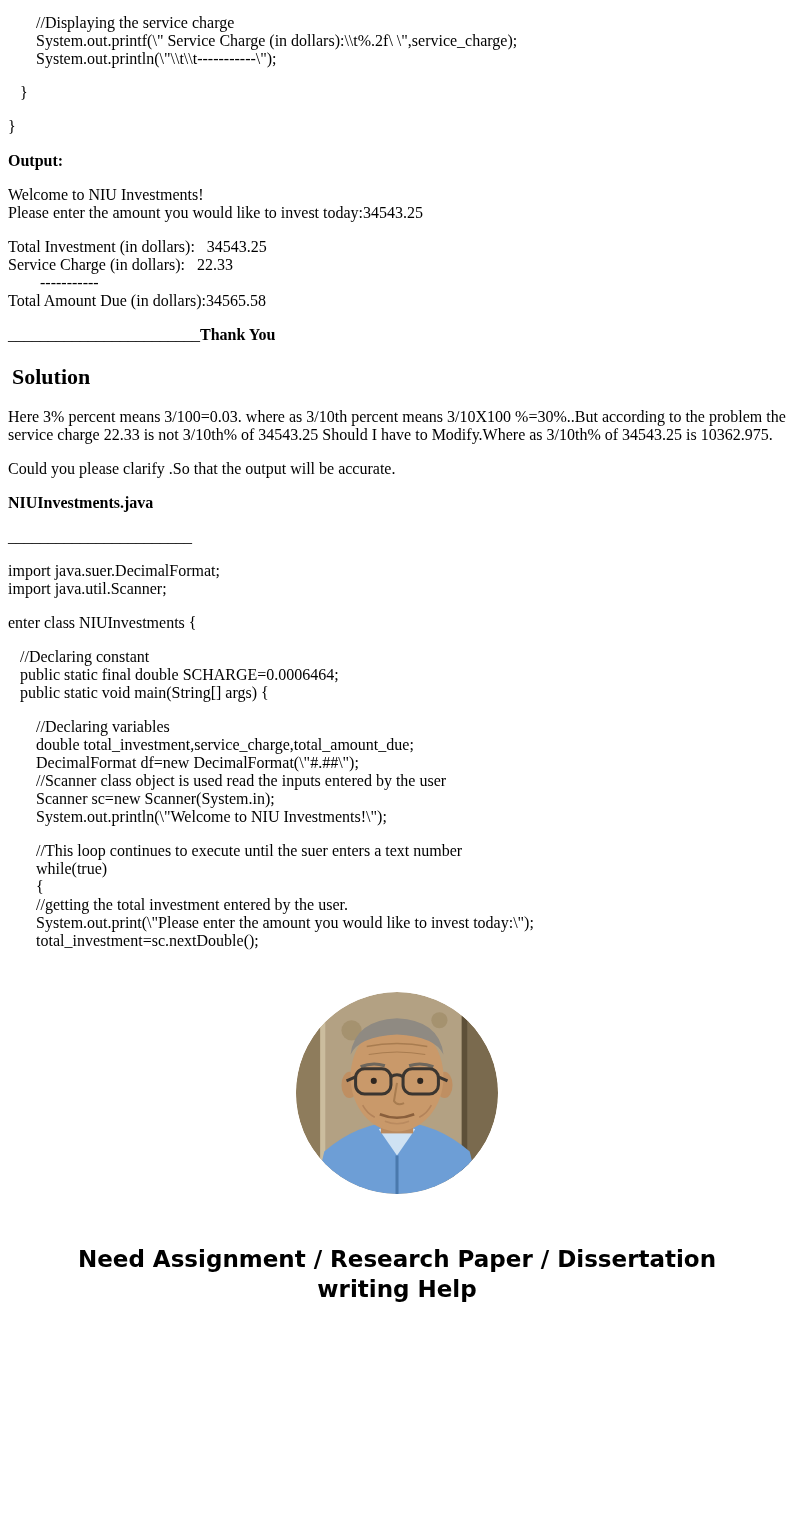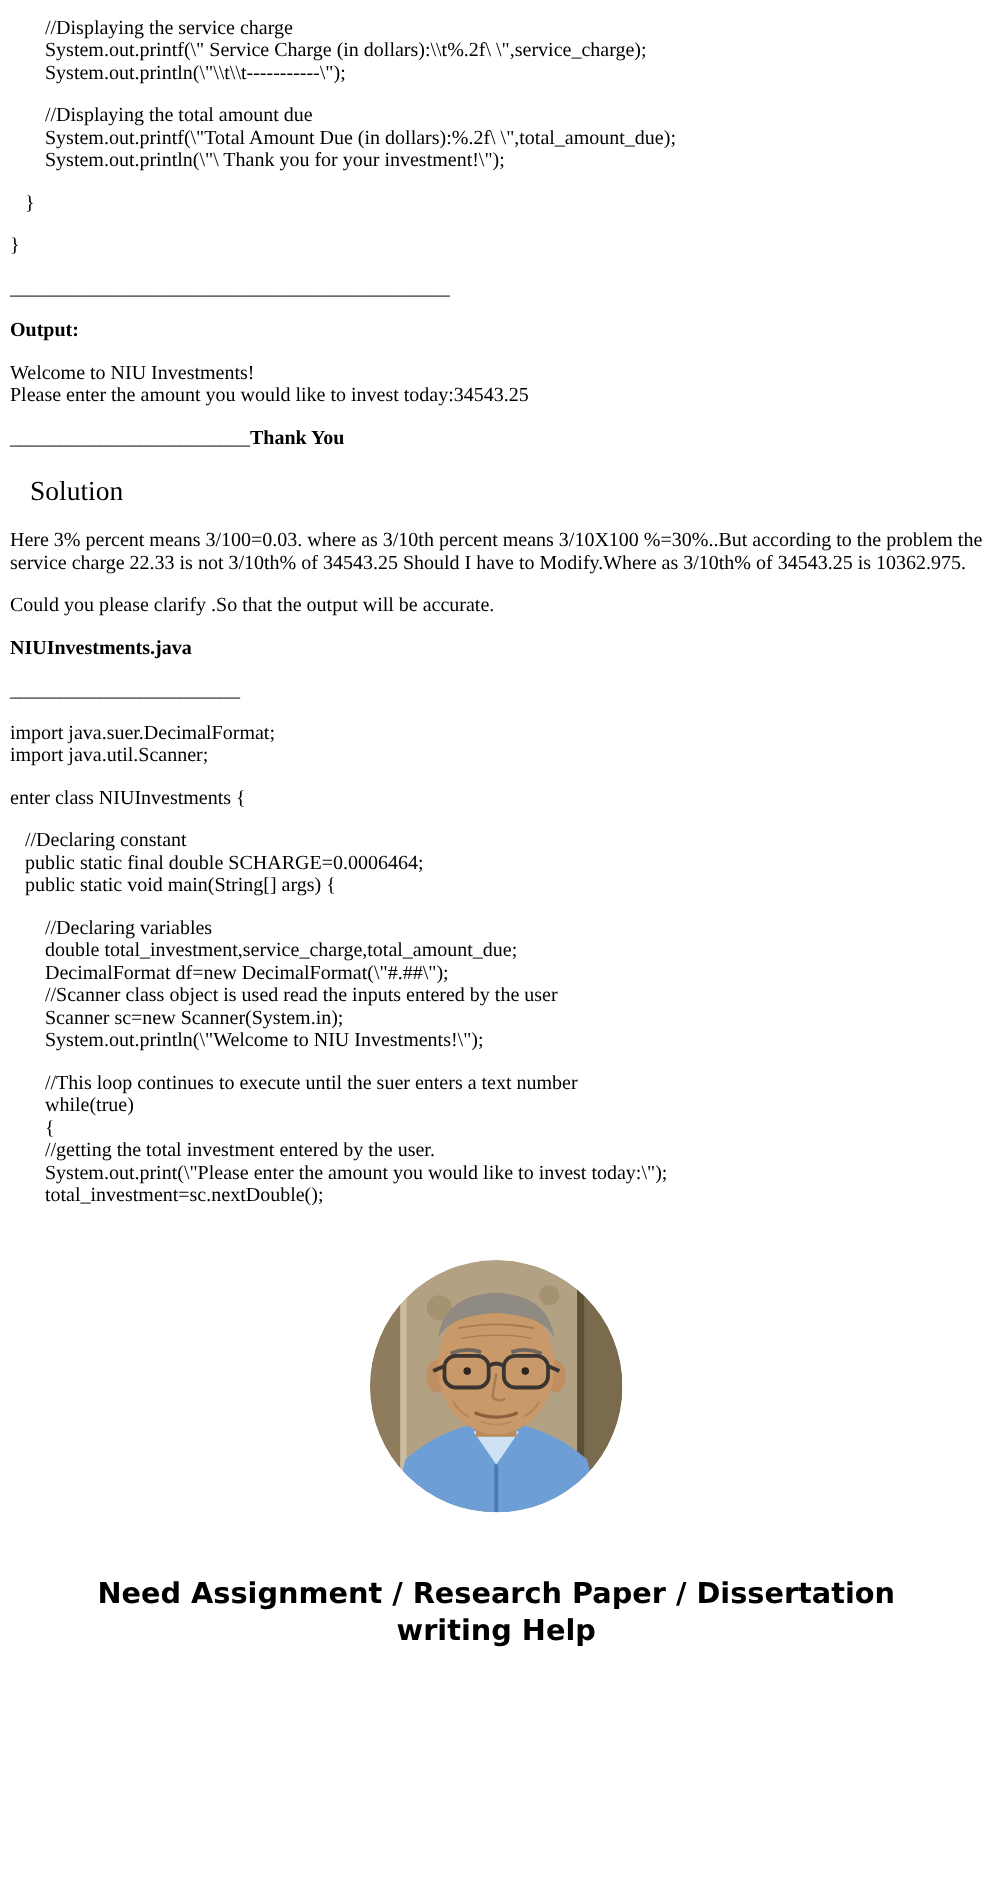--- a/index.html
+++ b/index.html
@@ -17,22 +17,22 @@
     margin: 16px 0;
     line-height: 18px;
     word-wrap: break-word;
   }
   p.first { margin-top: 8px; }
   .mt-lg { margin-top: 34px; }
   .bold { font-weight: bold; margin-top: 24px; }
   h2.solution-heading {
     font-family: "Liberation Serif", serif;
     font-size: 22px;
-    font-weight: normal;
-    margin: 20px 0 18px 16px;
+    font-weight: bold;
+    margin: 20px 0 18px 4px;
   }
   .divider { letter-spacing: 0; }
   .avatar-wrap {
     display: flex;
     justify-content: center;
     margin: 42px 0 0 0;
   }
   .avatar {
     width: 202px;
     height: 202px;
@@ -53,35 +53,35 @@
 </style>
 </head>
 <body>
 
 <div class="page">
 
   <p class="block first">       //Displaying the service charge
        System.out.printf(\" Service Charge (in dollars):\\t%.2f\ \",service_charge);
        System.out.println(\"\\t\\t-----------\");</p>
 
-  <p class="block">       //Displaying the total amount due
-       System.out.printf(\"Total Amount Due (in dollars):%.2f\ \",total_amount_due);
-       System.out.println(\"\ Thank you for your investment!\");</p>
 
   <p class="block mt-lg">   }</p>
 
   <p class="block">}</p>
 
-  <p class="block divider">____________________________________________</p>
 
   <p class="block bold">Output:</p>
 
   <p class="block">Welcome to NIU Investments!
 Please enter the amount you would like to invest today:34543.25</p>
 
+  <p class="block">Total Investment (in dollars):   34543.25
+Service Charge (in dollars):   22.33
+        -----------
+Total Amount Due (in dollars):34565.58</p>
 
 
   <p class="block"><span class="divider">________________________</span><span class="bold">Thank You</span></p>
 
   <h2 class="solution-heading">Solution</h2>
 
   <p class="block">Here 3% percent means 3/100=0.03. where as 3/10th percent means 3/10X100 %=30%..But according to the problem the service charge 22.33 is not 3/10th% of 34543.25 Should I have to Modify.Where as 3/10th% of 34543.25 is 10362.975.</p>
 
   <p class="block">Could you please clarify .So that the output will be accurate.</p>
 

